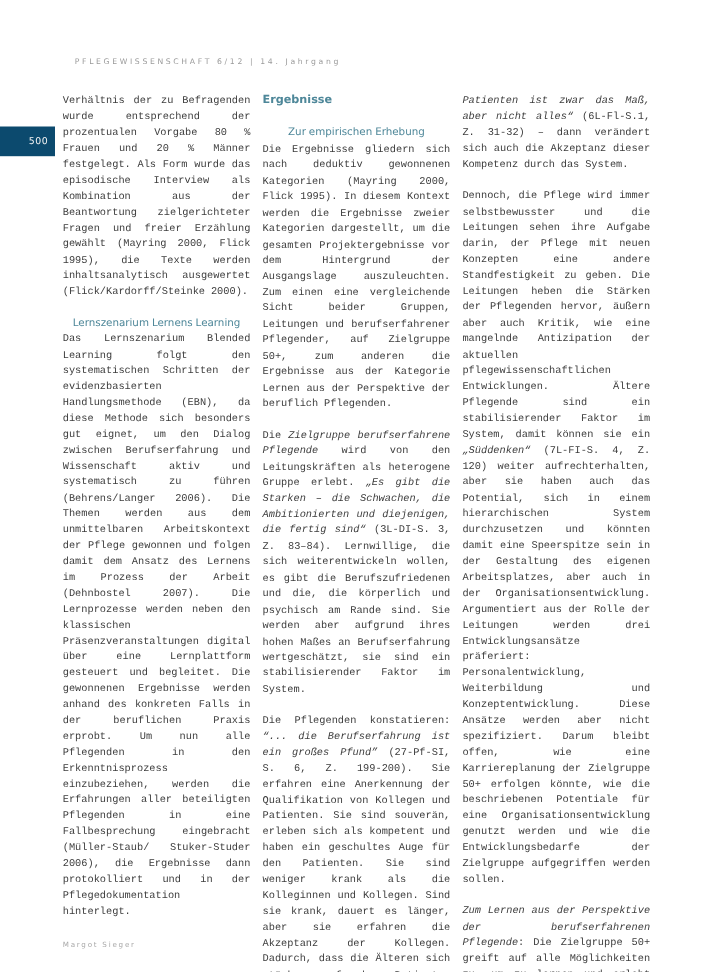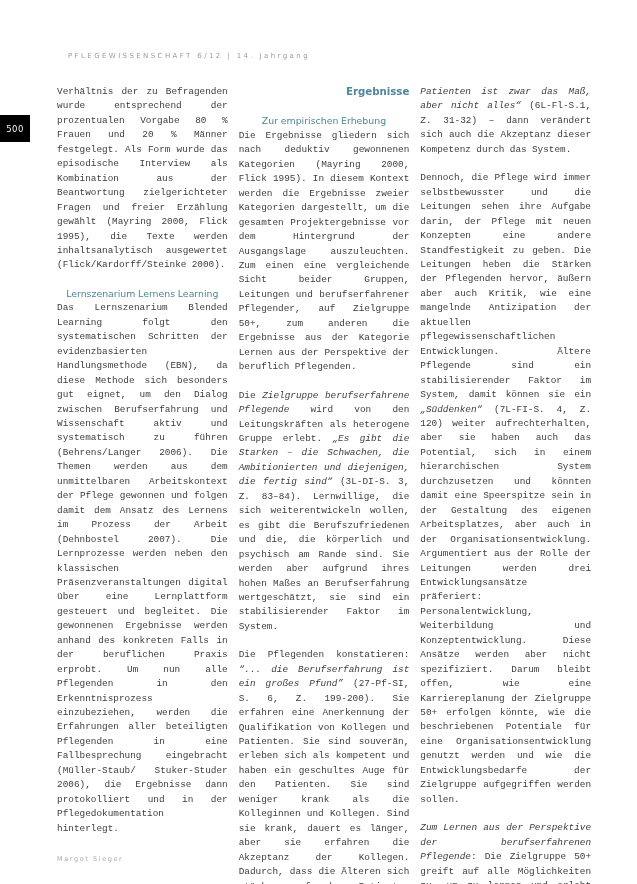--- a/index.html
+++ b/index.html
@@ -11,41 +11,41 @@
     overflow: hidden;
   }
   .journal-header {
     position: absolute; left: 68px; top: 52px;
     font-size: 7px; letter-spacing: 2.4px;
     color: #9b9b9b; white-space: nowrap;
   }
   .page-badge {
     position: absolute; left: 0; top: 115px;
     width: 30px; height: 27px;
-    background: #000000; color: #f5f5f5;
+    background: #0c4a6e; color: #f5f5f5;
     font-size: 8.5px; letter-spacing: .5px;
-    display: flex; align-items: center; justify-content: center;
+    display: flex; align-items: center; justify-content: center; padding-left: 20px;
   }
   .columns {
     position: absolute; left: 57px; top: 85px; width: 534px;
     display: flex; gap: 11px;
   }
   .col {
     width: 171px;
     font-size: 9.4px; line-height: 14.45px;
     color: #3d3d3d;
     text-align: justify;
     hyphens: auto; -webkit-hyphens: auto;
     word-spacing: -0.3px;
   }
   .col p { margin: 0 0 14px 0; font-family: Liberation Mono, monospace; }
   .col .h2 {
     color: var(--accent, #4e8799);
     font-size: 10.2px; font-weight: bold;
-    margin: 0 0 15px 0; text-align: right;
+    margin: 0 0 15px 0; text-align: left;
   }
   .col .h3 {
     color: var(--accent, #4e8799);
     margin: 0; text-align: center;
   }
   em { font-style: italic; }
   .footer {
     position: absolute; left: 57px; top: 855px;
     font-size: 6.5px; letter-spacing: 1.6px;
     color: #a9a9a9; white-space: nowrap;

